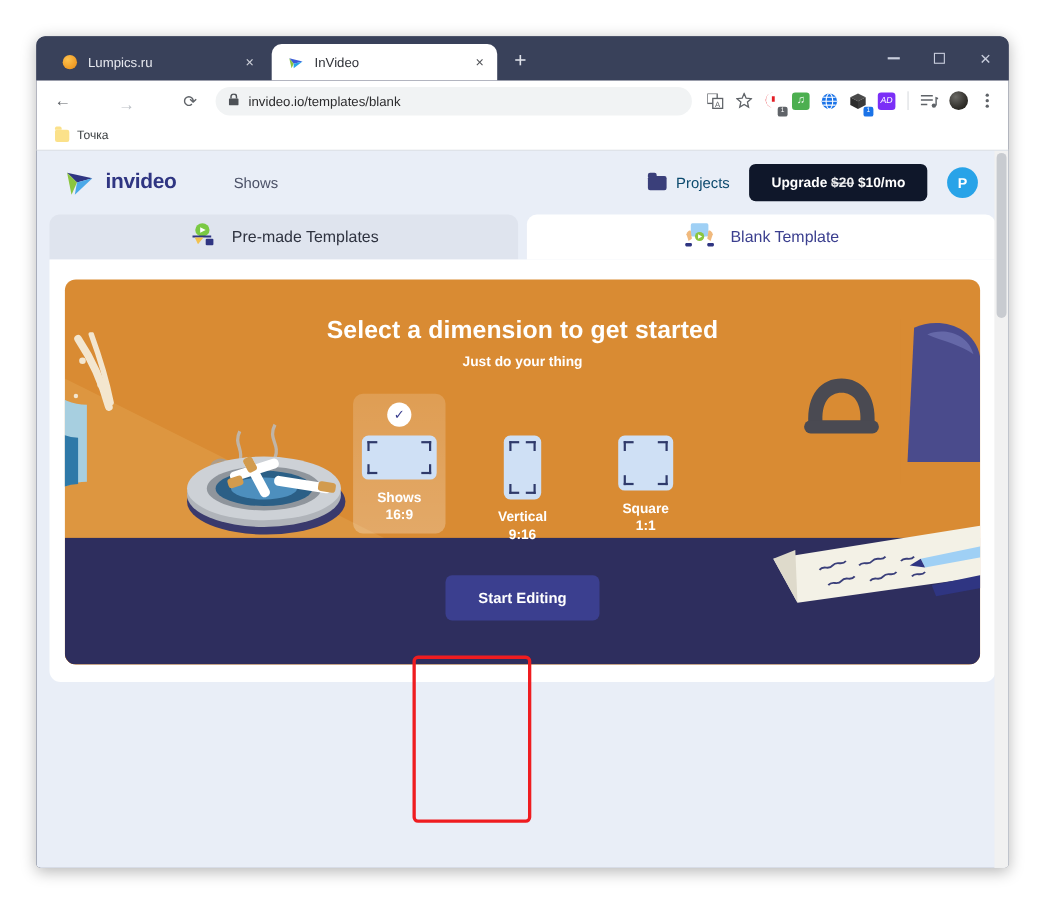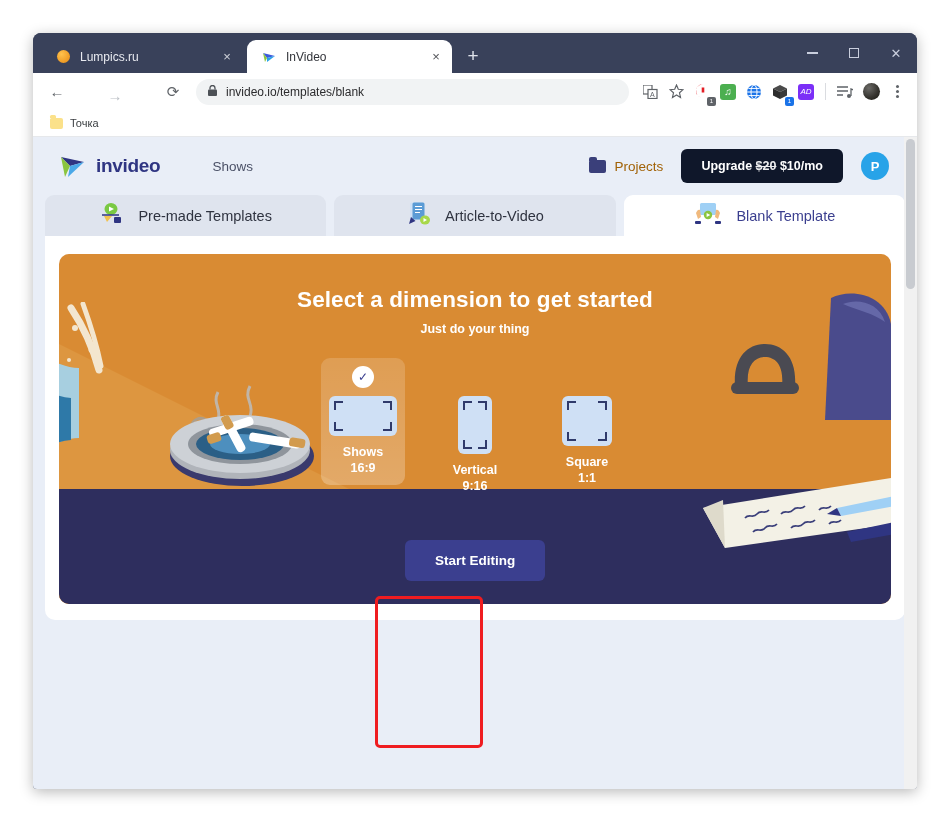--- a/index.html
+++ b/index.html
@@ -110,21 +110,21 @@
   }
   .site-header {
     height: 58px; display: flex; align-items: center;
     padding: 0 28px 0 26px;
   }
   .logo-wrap { display: flex; align-items: center; gap: 9px; }
   .logo-mark { width: 28px; height: 26px; position: relative; flex: none; }
   .logo-text { font-size: 19px; font-weight: bold; color: #2f3582; letter-spacing: -.3px; }
   .nav-link { font-size: 13.5px; color: #4b5167; margin-left: 52px; }
   .hdr-right { margin-left: auto; display: flex; align-items: center; gap: 18px; }
-  .projects { display: flex; align-items: center; gap: 9px; font-size: 13.5px; color: #a16207; }
+  .projects { display: flex; align-items: center; gap: 9px; font-size: 13.5px; color: #0c4a6e; }
   .folder-ic { width: 17px; height: 13px; background: #3a3f7a; border-radius: 2px; position: relative; flex:none;}
   .folder-ic:after { content:""; position:absolute; left:0; top:-3px; width:8px; height:4px;
     background:#3a3f7a; border-radius:2px 2px 0 0; }
   .upgrade {
     background: #0f172a; color: #fff; font-size: 12.5px; font-weight: bold;
     padding: 10px 20px; border-radius: 6px; white-space: nowrap;
   }
   .upgrade s { font-weight: bold; opacity: .92; }
   .avatar-site {
     width: 28px; height: 28px; border-radius: 50%;
@@ -188,21 +188,21 @@
   .dim-label { margin-top: 9px; font-size: 12.5px; font-weight: bold; color: #fff; text-align: center; }
   .dim-ratio { margin-top: 2px; font-size: 12.5px; font-weight: bold; color: #fff; text-align: center;
                padding-bottom: 10px; }
   .spacer-v { height: 30px; }
 
   .redbox {
     position: absolute; left: 330px; top: 360px; width: 108px; height: 152px;
     border: 3.5px solid #ef1c20; border-radius: 5px; pointer-events: none; z-index: 9;
   }
   .start-btn {
-    margin-top: 37px;
+    margin-top: 20px;
     background: #3b3f8f; color: #fff; font-size: 13.5px; font-weight: bold;
     padding: 13px 30px; border-radius: 6px;
   }
 
   
   .ill { position: absolute; }
   .chat {
     position: absolute; right: 31px; bottom: 34px;
     background: #8bc53f; border-radius: 20px; height: 36px;
     display: flex; align-items: center; gap: 10px; padding: 0 18px 0 14px;
@@ -365,33 +365,20 @@
           <svg width="26" height="26" viewBox="0 0 26 26">
             <ellipse cx="12" cy="8" rx="6.5" ry="6" fill="#7ac943"></ellipse>
             <polygon points="10,5.5 15,8 10,10.5" fill="#fff"></polygon>
             <path d="M3 14h17" stroke="#2f3582" stroke-width="1.6"></path>
             <polygon points="5,15 13,15 8,21" fill="#f2c14e"></polygon>
             <rect x="15" y="16" width="7" height="6" rx="1" fill="#2f3582"></rect>
           </svg>
         </span>
         <span>Pre-made Templates</span>
       </div>
-      <div class="ttab off">
-        <span>
-          <svg width="26" height="26" viewBox="0 0 26 26">
-            <rect x="4" y="1.5" width="13" height="17" rx="1.5" fill="#cfe0f5"></rect>
-            <rect x="6.5" y="1.5" width="12" height="17" rx="1.5" fill="#5b9bd5"></rect>
-            <path d="M9 5.5h7M9 8.5h7M9 11.5h5" stroke="#fff" stroke-width="1.2"></path>
-            <polygon points="3,23 5,16 9.5,20" fill="#2f3582"></polygon>
-            <ellipse cx="19" cy="19" rx="5" ry="4.5" fill="#a8d84a"></ellipse>
-            <polygon points="17.5,17 21,19 17.5,21" fill="#fff"></polygon>
-          </svg>
-        </span>
-        <span>Article-to-Video</span>
-      </div>
       <div class="ttab on">
         <span>
           <svg width="30" height="26" viewBox="0 0 30 26">
             <rect x="7" y="2" width="16" height="12" rx="1.5" fill="#9fd0f5"></rect>
             <path d="M3 12c1-3 3-4 4-3l1 7-3 2z" fill="#f0b97d"></path>
             <path d="M27 12c-1-3-3-4-4-3l-1 7 3 2z" fill="#f0b97d"></path>
             <circle cx="15" cy="14" r="4.2" fill="#8bc53f"></circle>
             <polygon points="13.6,11.9 17.3,14 13.6,16.1" fill="#fff"></polygon>
             <rect x="2" y="20" width="6" height="3" rx="1" fill="#2f3582"></rect>
             <rect x="22" y="20" width="6" height="3" rx="1" fill="#2f3582"></rect>

